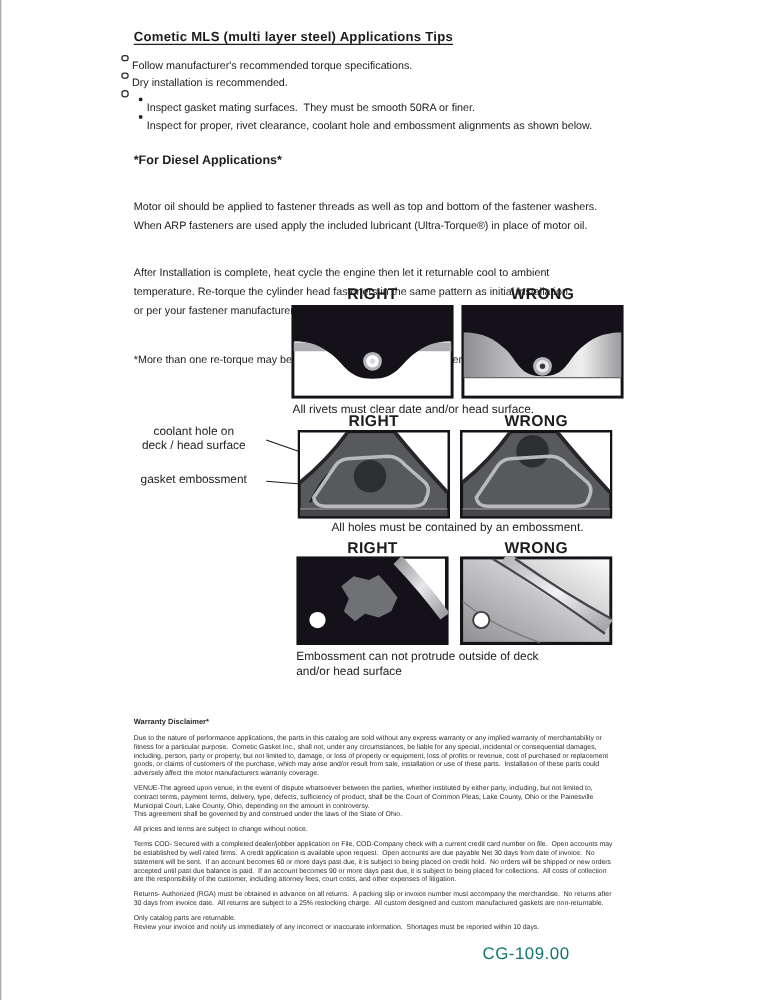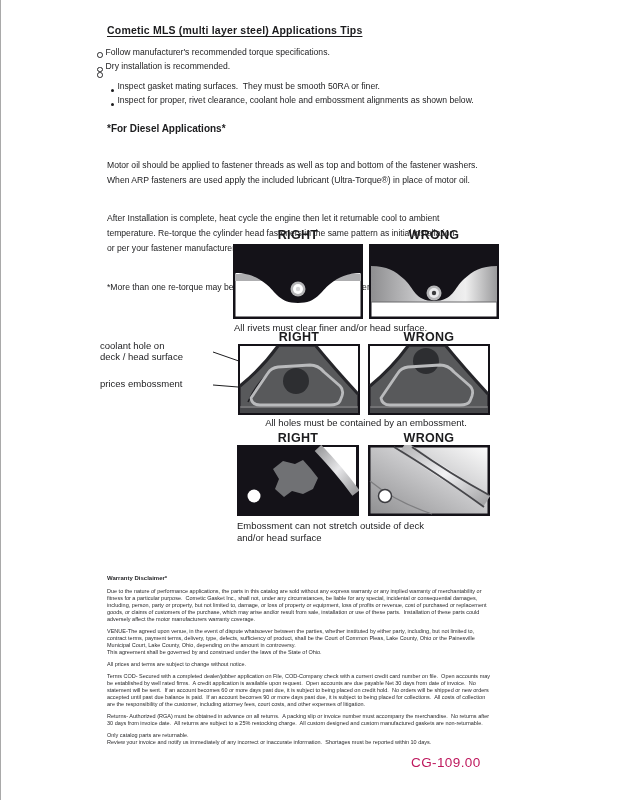--- a/index.html
+++ b/index.html
@@ -7,41 +7,41 @@
        font-family:"Liberation Sans","DejaVu Sans",sans-serif;color:#1c1c1e;}
   .abs{position:absolute;}
   .pre{white-space:pre;}
   .edge-line{left:0;top:0;width:1px;height:800px;background:#a9a9a9;}
 
   
   .content{left:97px;top:20px;width:470px;}
   .title{margin:4px 0 9px 10px;font-size:10.5px;font-weight:bold;
          text-decoration:underline;text-underline-offset:2px;letter-spacing:0.2px;}
   .bullets{font-size:8.6px;line-height:14.3px;}
-  .bullet{display:flex;align-items:flex-end;}
+  .bullet{display:flex;align-items:flex-start;}
   .bullet .txt{white-space:pre;}
   .mk{flex:0 0 auto;display:inline-block;width:3.6px;height:3.6px;border-radius:50%;
       margin-right:3px;position:relative;top:-1.5px;}
   .mk-open{border:1px solid #2a2a2c;}
   .mk-dot{background:#1c1c1e;width:3.4px;height:3.4px;margin-left:14px;}
   .diesel-h{margin:15px 0 0 10px;font-size:10px;font-weight:bold;}
   .para{margin:24px 0 0 10px;font-size:8.6px;line-height:14.8px;}
 
   
   .dg-header{font-size:12.5px;font-weight:bold;letter-spacing:0.3px;text-align:center;}
   .dg-caption{font-size:9.5px;line-height:11.5px;}
-  .side-label{font-size:9.5px;line-height:10.5px;text-align:left;}
+  .side-label{font-size:9.5px;line-height:10.5px;text-align:center;}
   svg{display:block;}
 
   
   .disc{left:107px;top:575px;width:500px;font-size:5.5px;line-height:7px;color:#2a2a2c;}
   .disc-h{font-weight:bold;font-size:6px;margin-bottom:6px;}
   .disc p{margin:0 0 5px 0;}
 
-  .footer-code{left:386px;top:755px;font-size:13.5px;letter-spacing:0.4px;color:#be185d;margin-left:25px;}
+  .footer-code{left:386px;top:755px;font-size:13.5px;letter-spacing:0.4px;color:#0f766e;}
 </style>
 </head>
 <body>
 
 <div class="abs edge-line"></div>
 
 <div class="abs content">
   <h1 class="title">Cometic MLS (multi layer steel) Applications Tips</h1>
   <div class="bullets">
     <div class="bullet">
@@ -100,28 +100,28 @@
   <rect x="2" y="22" width="126" height="36" fill="url(#g1a)"></rect>
   <path d="M2,2 H128 V22 C112,22 104,27 95,35 C85,44 84,57 65,57 C46,57 45,44 35,35 C26,27 18,22 2,22 Z" fill="#141218"></path>
   <line x1="2" y1="58" x2="128" y2="58" stroke="#6a6a6c" stroke-width="1"></line>
   <g>
     <circle cx="65" cy="49" r="7.5" fill="#b5b5b7"></circle>
     <circle cx="65" cy="49" r="5" fill="#e9e9eb"></circle>
     <circle cx="65" cy="49" r="2.2" fill="#3a3a3c"></circle>
   </g>
 </svg>
 
-<div class="abs dg-caption" style="left:234px;top:322px;width:280px;">All rivets must clear finer and/or head surface.</div>
+<div class="abs dg-caption" style="left:234px;top:322px;width:280px;">All rivets must clear date and/or head surface.</div>
 
 <div class="abs dg-header" style="left:238px;top:330px;width:122px;">RIGHT</div>
 <div class="abs dg-header" style="left:368px;top:330px;width:122px;">WRONG</div>
 
 <div class="abs side-label pre" style="left:100px;top:341px;width:110px;">coolant hole on
 deck / head surface</div>
-<div class="abs side-label" style="left:100px;top:379px;width:110px;">prices embossment</div>
+<div class="abs side-label" style="left:100px;top:379px;width:110px;">gasket embossment</div>
 
 <svg class="abs" style="left:210px;top:348px;" width="92" height="46" viewBox="0 0 92 46">
   <line x1="3" y1="4" x2="86" y2="33" stroke="#1c1c1e" stroke-width="1"></line>
   <line x1="3" y1="37" x2="53" y2="41" stroke="#1c1c1e" stroke-width="1"></line>
 </svg>
 
 <svg class="abs" style="left:238px;top:344px;" width="122" height="71" viewBox="0 0 122 71">
   <rect x="1.25" y="1.25" width="119.5" height="68.5" fill="#58595b" stroke="#141218" stroke-width="2.5"></rect>
   <path d="M2,2 L40,2 Q24,24 2,42 Z" fill="#ffffff"></path>
   <path d="M40,2 Q24,24 2,42" stroke="#26262a" stroke-width="3" fill="none"></path>
@@ -180,21 +180,21 @@
     </linearGradient>
   </defs>
   <rect x="1.25" y="1.25" width="119.5" height="68.5" fill="url(#g3b)" stroke="#141218" stroke-width="2.5"></rect>
   <path d="M35,2 Q75,28 119,56" stroke="url(#g3c)" stroke-width="12" fill="none"></path>
   <path d="M26,2 Q66,26 116,62" stroke="#46464a" stroke-width="1.8" fill="none"></path>
   <path d="M44,2 Q84,30 121,50" stroke="#46464a" stroke-width="1.8" fill="none"></path>
   <path d="M2,36 Q26,56 64,69" stroke="#7e7e80" stroke-width="1.2" fill="none"></path>
   <circle cx="17" cy="51" r="6.5" fill="#ffffff" stroke="#3c3c40" stroke-width="1.5"></circle>
 </svg>
 
-<div class="abs dg-caption pre" style="left:237px;top:520px;">Embossment can not stretch outside of deck
+<div class="abs dg-caption pre" style="left:237px;top:520px;">Embossment can not protrude outside of deck
 and/or head surface</div>
 
 <div class="abs disc">
   <div class="disc-h">Warranty Disclaimer*</div>
   <p class="pre">Due to the nature of performance applications, the parts in this catalog are sold without any express warranty or any implied warranty of merchantability or
 fitness for a particular purpose.  Cometic Gasket Inc., shall not, under any circumstances, be liable for any special, incidental or consequential damages,
 including, person, party or property, but not limited to, damage, or loss of property or equipment, loss of profits or revenue, cost of purchased or replacement
 goods, or claims of customers of the purchase, which may arise and/or result from sale, installation or use of these parts.  Installation of these parts could
 adversely affect the motor manufacturers warranty coverage.</p>
   <p class="pre">VENUE-The agreed upon venue, in the event of dispute whatsoever between the parties, whether instituted by either party, including, but not limited to,

